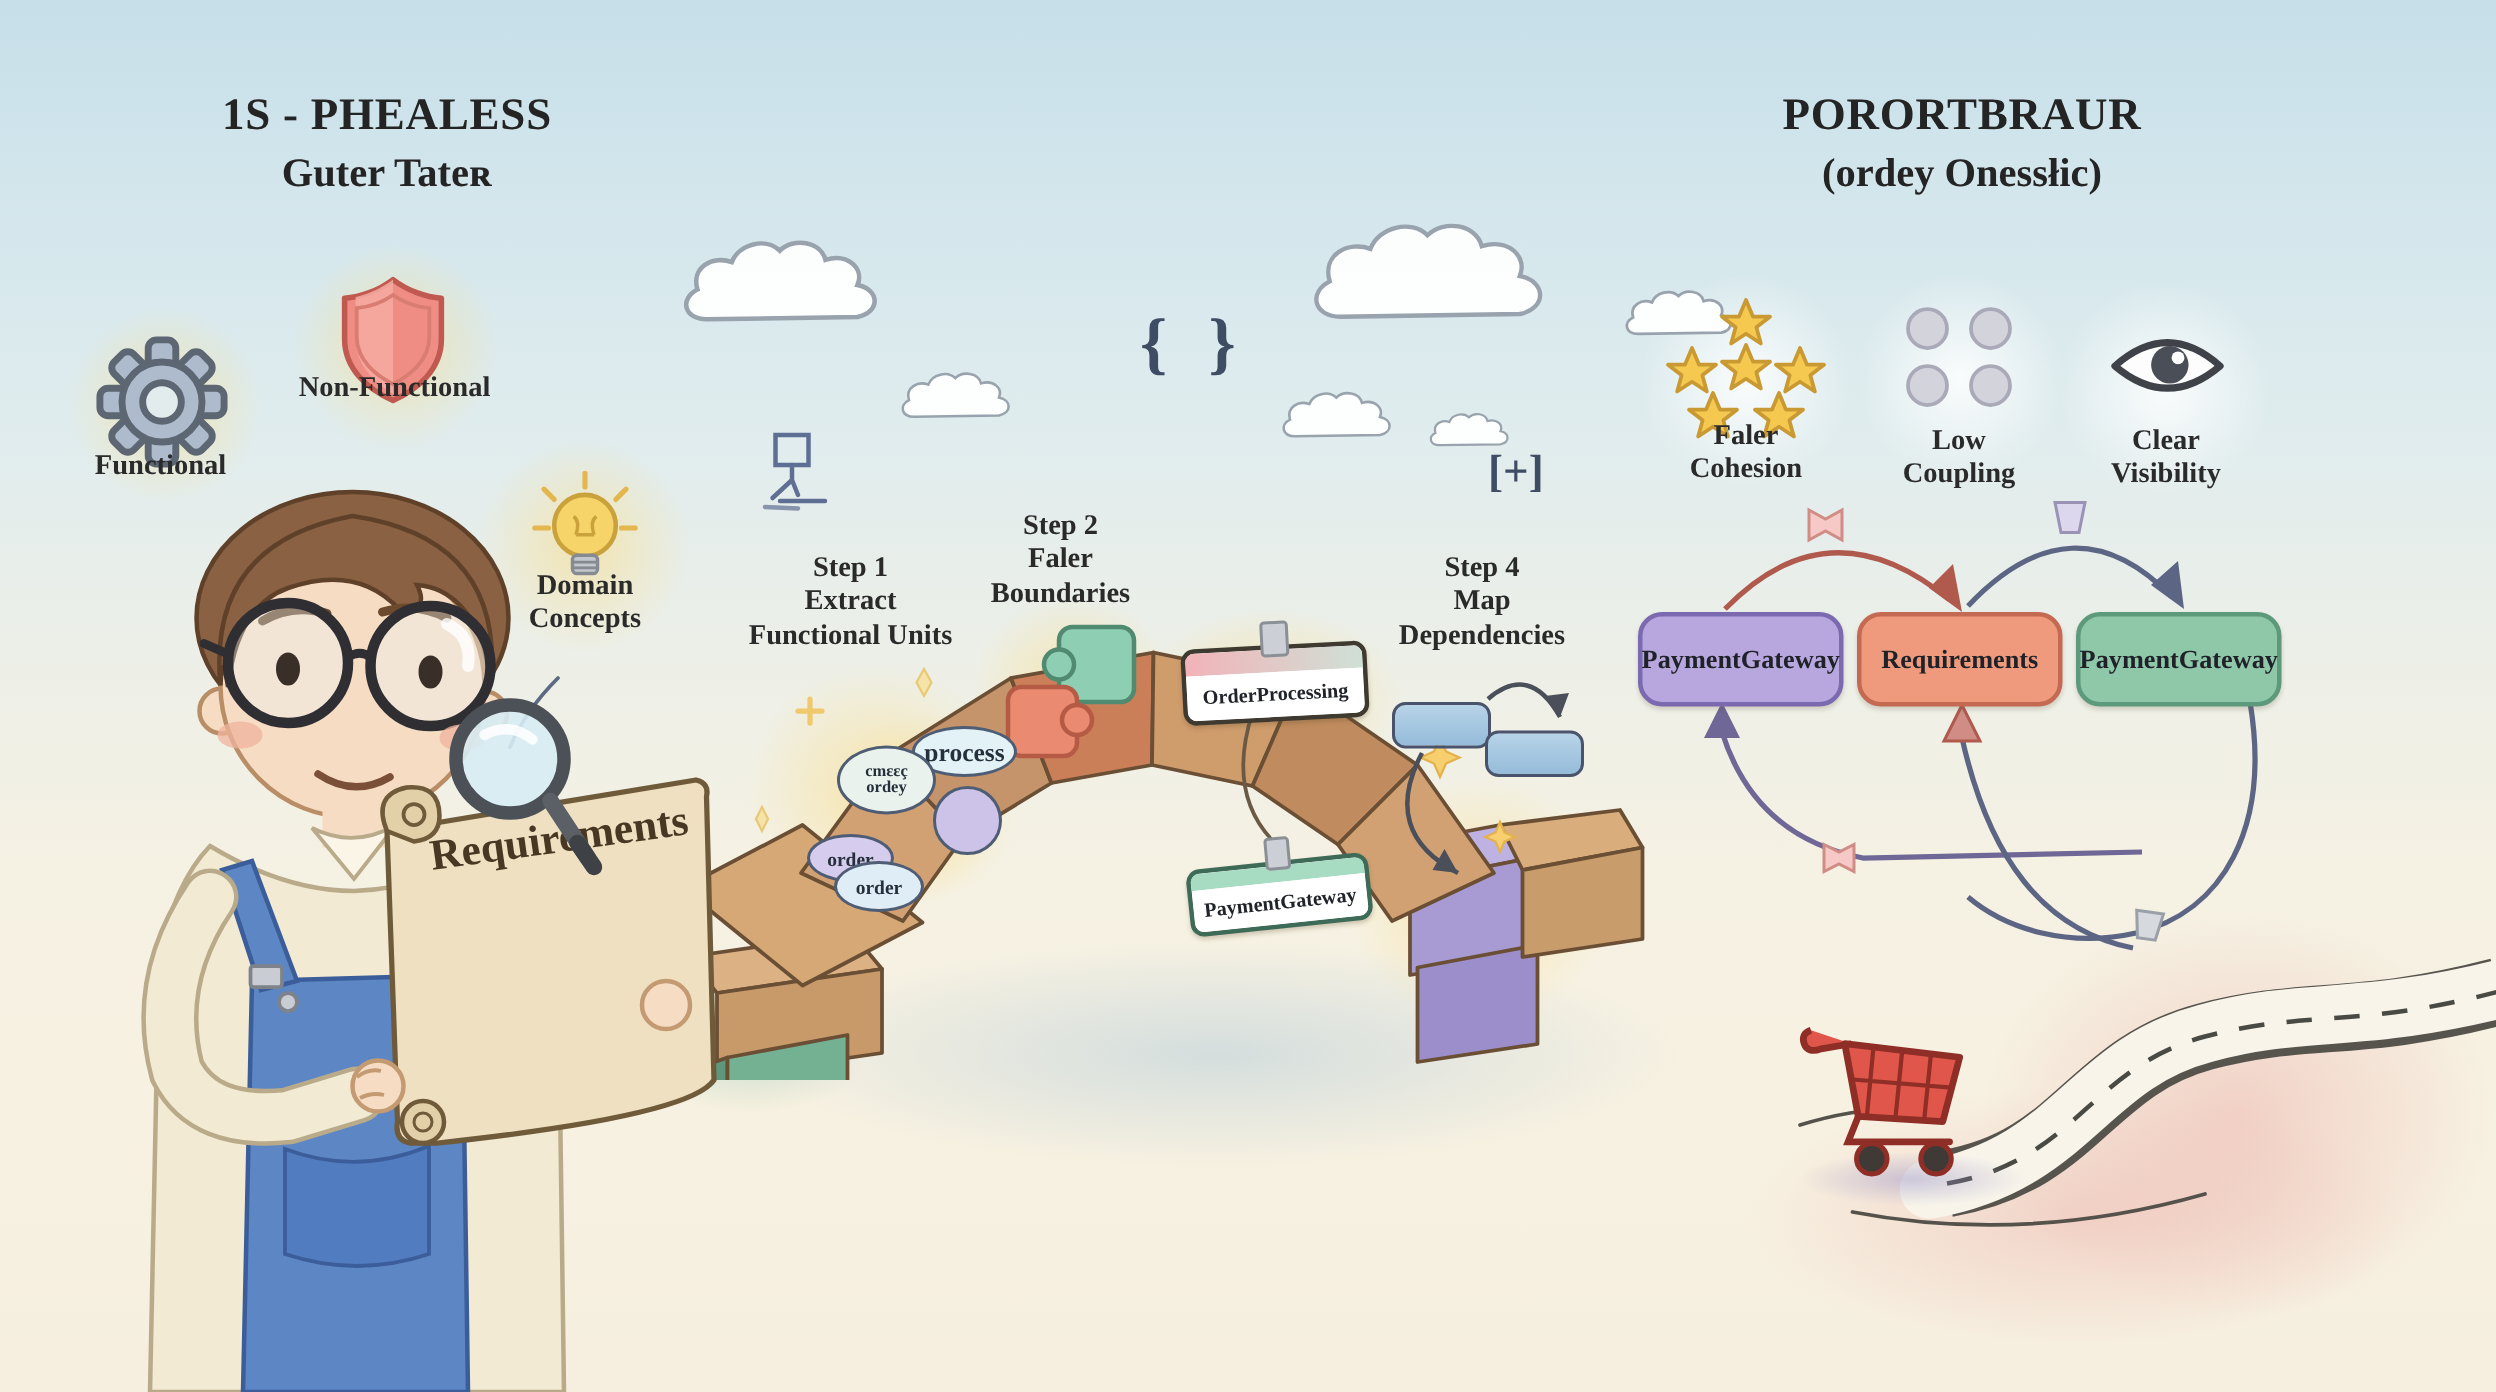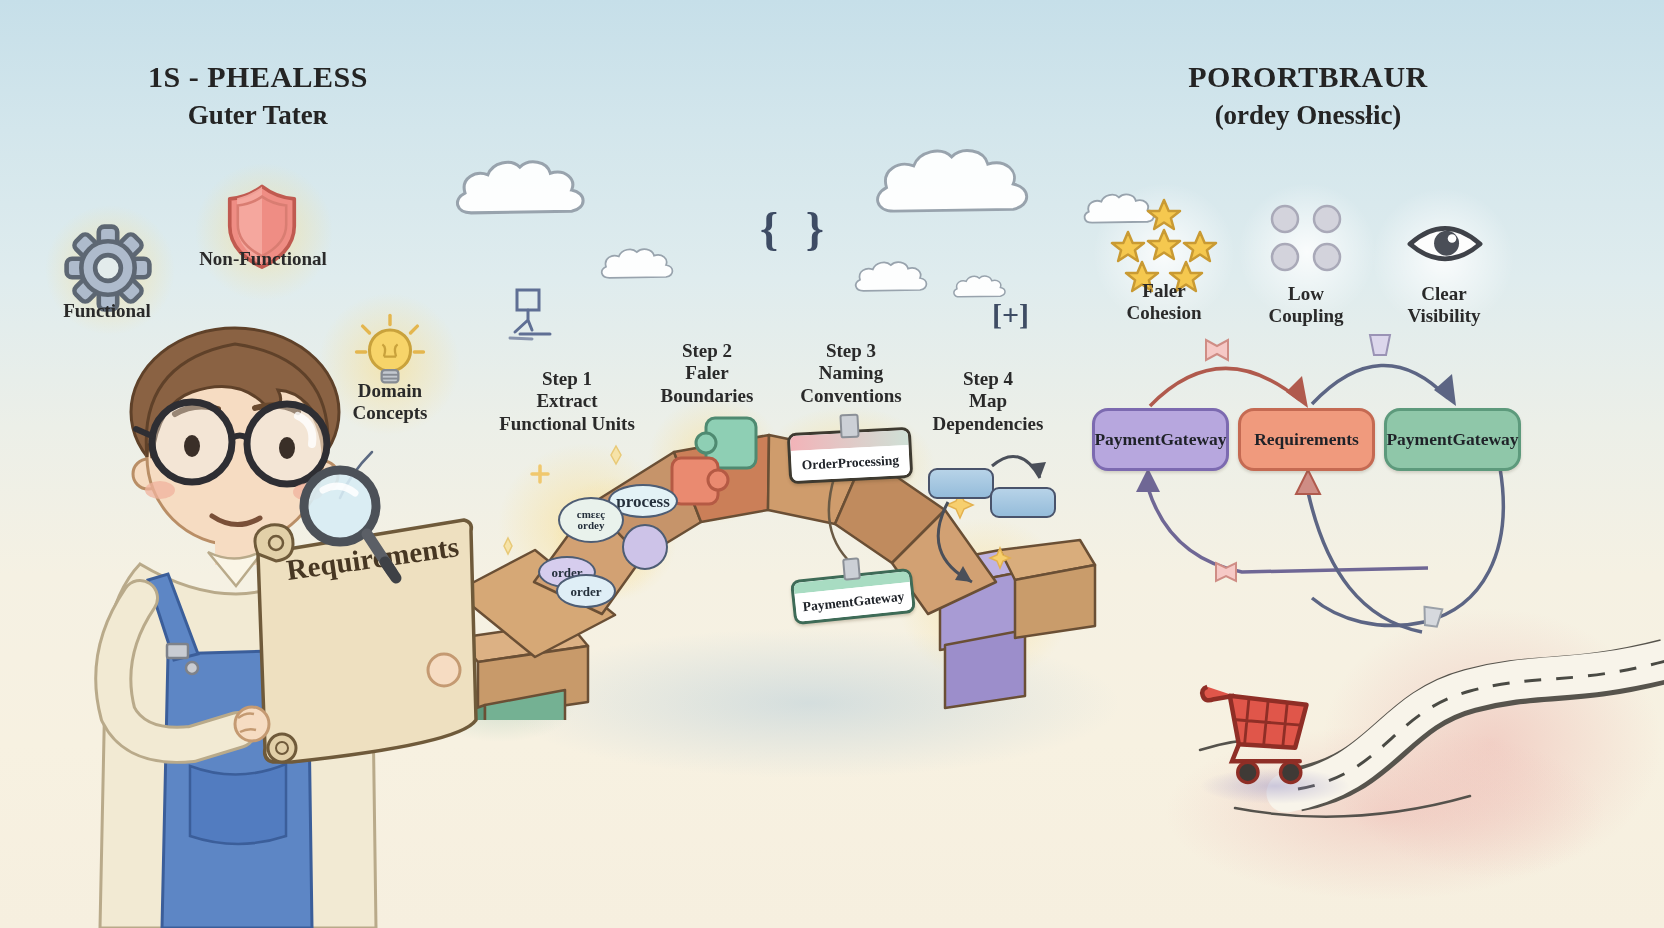--- a/index.html
+++ b/index.html
@@ -143,25 +143,20 @@
   <div class="steplbl" style="left:567px;top:368px;width:240px;">
     <span>Step 1</span><br>
     <span>Extract</span><br>
     <span>Functional Units</span>
   </div>
   <div class="steplbl" style="left:707px;top:340px;width:200px;">
     <span>Step 2</span><br>
     <span>Faler</span><br>
     <span>Boundaries</span>
   </div>
-  <div class="steplbl" style="left:851px;top:340px;width:200px;">
-    <span>Step 3</span><br>
-    <span>Naming</span><br>
-    <span>Conventions</span>
-  </div>
   <div class="steplbl" style="left:988px;top:368px;width:220px;">
     <span>Step 4</span><br>
     <span>Map</span><br>
     <span>Dependencies</span>
   </div>
 
   <svg class="abs" style="left:440px;top:400px;" width="660" height="320" viewBox="0 0 660 320">
     <g stroke="#6a4f35" stroke-width="2.5" stroke-linejoin="round">
       <path d="M18,238 L128,222 L148,246 L38,262 Z" fill="#dcb184"></path>
       <path d="M38,262 L148,246 L148,302 L38,318 Z" fill="#c89a6a"></path>

